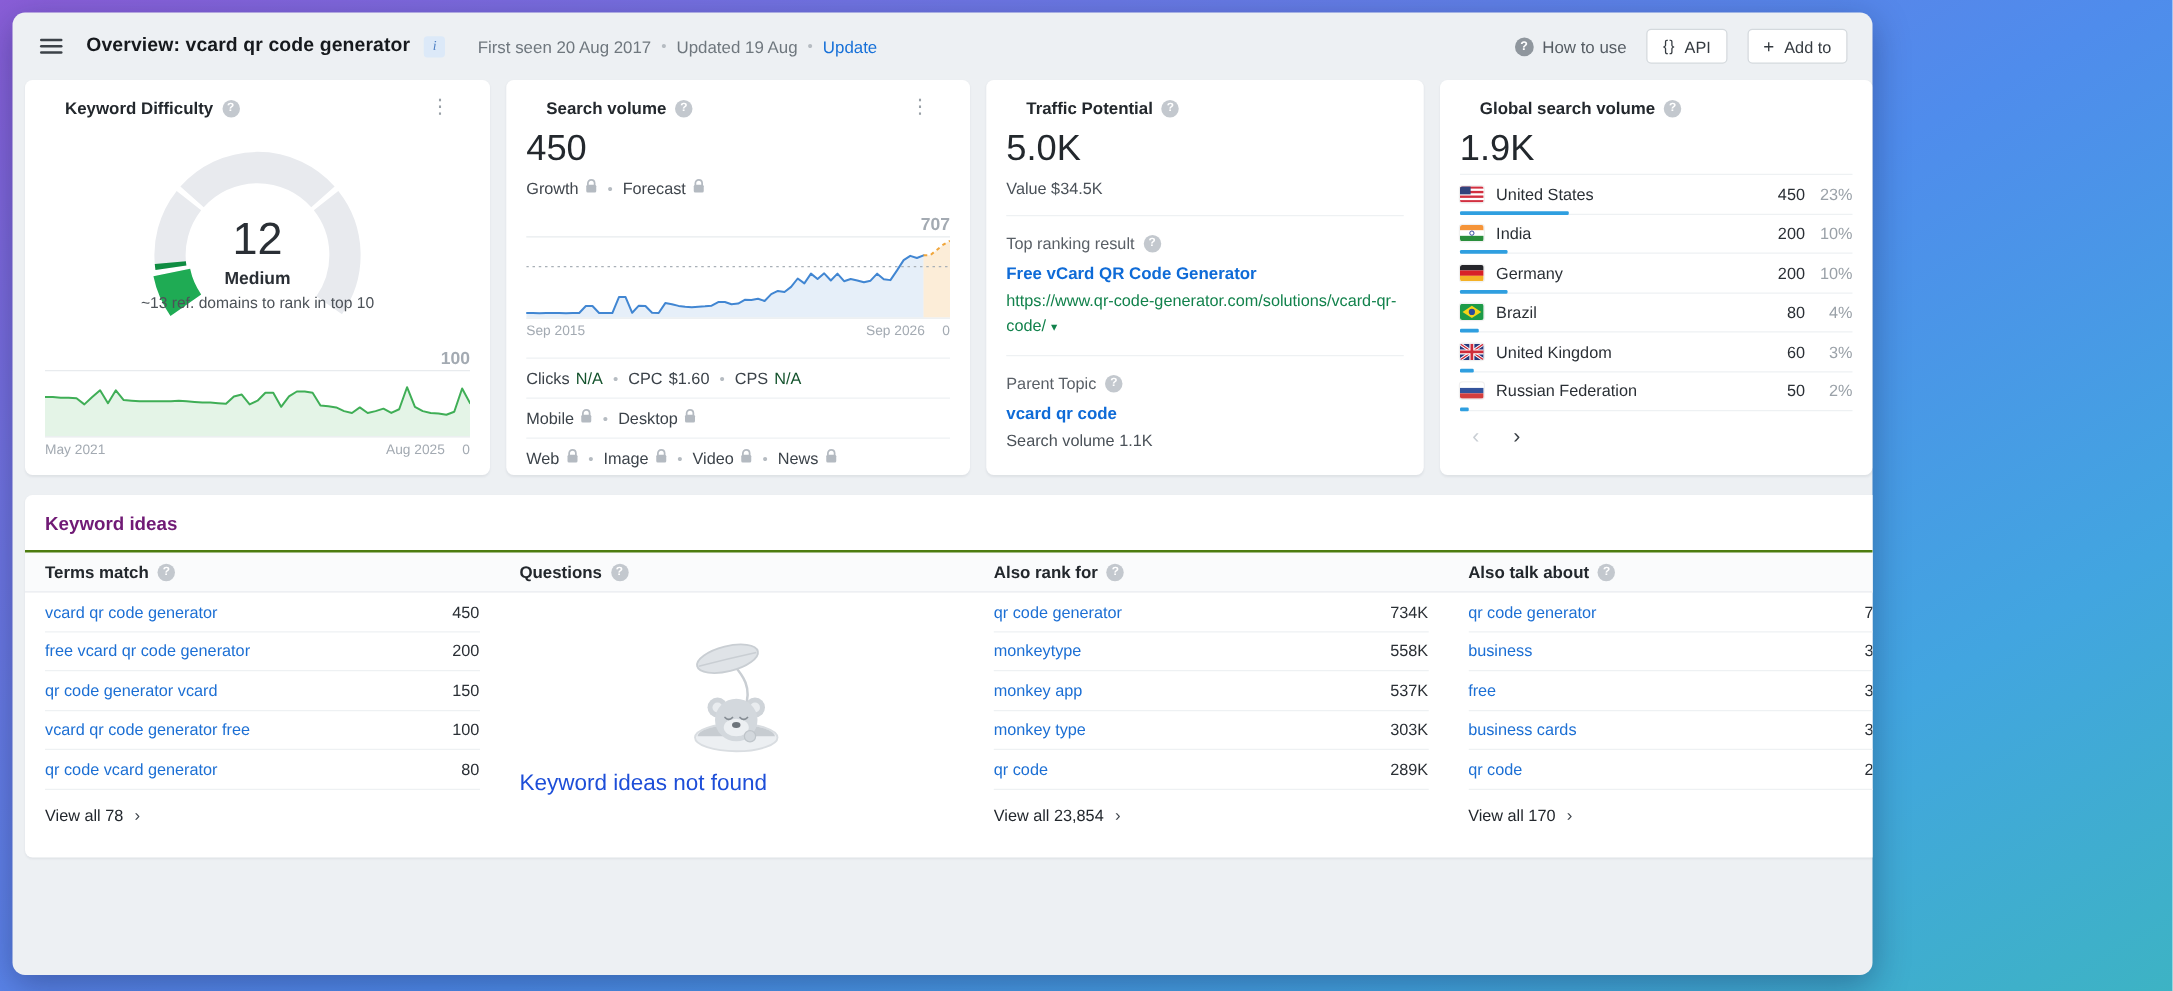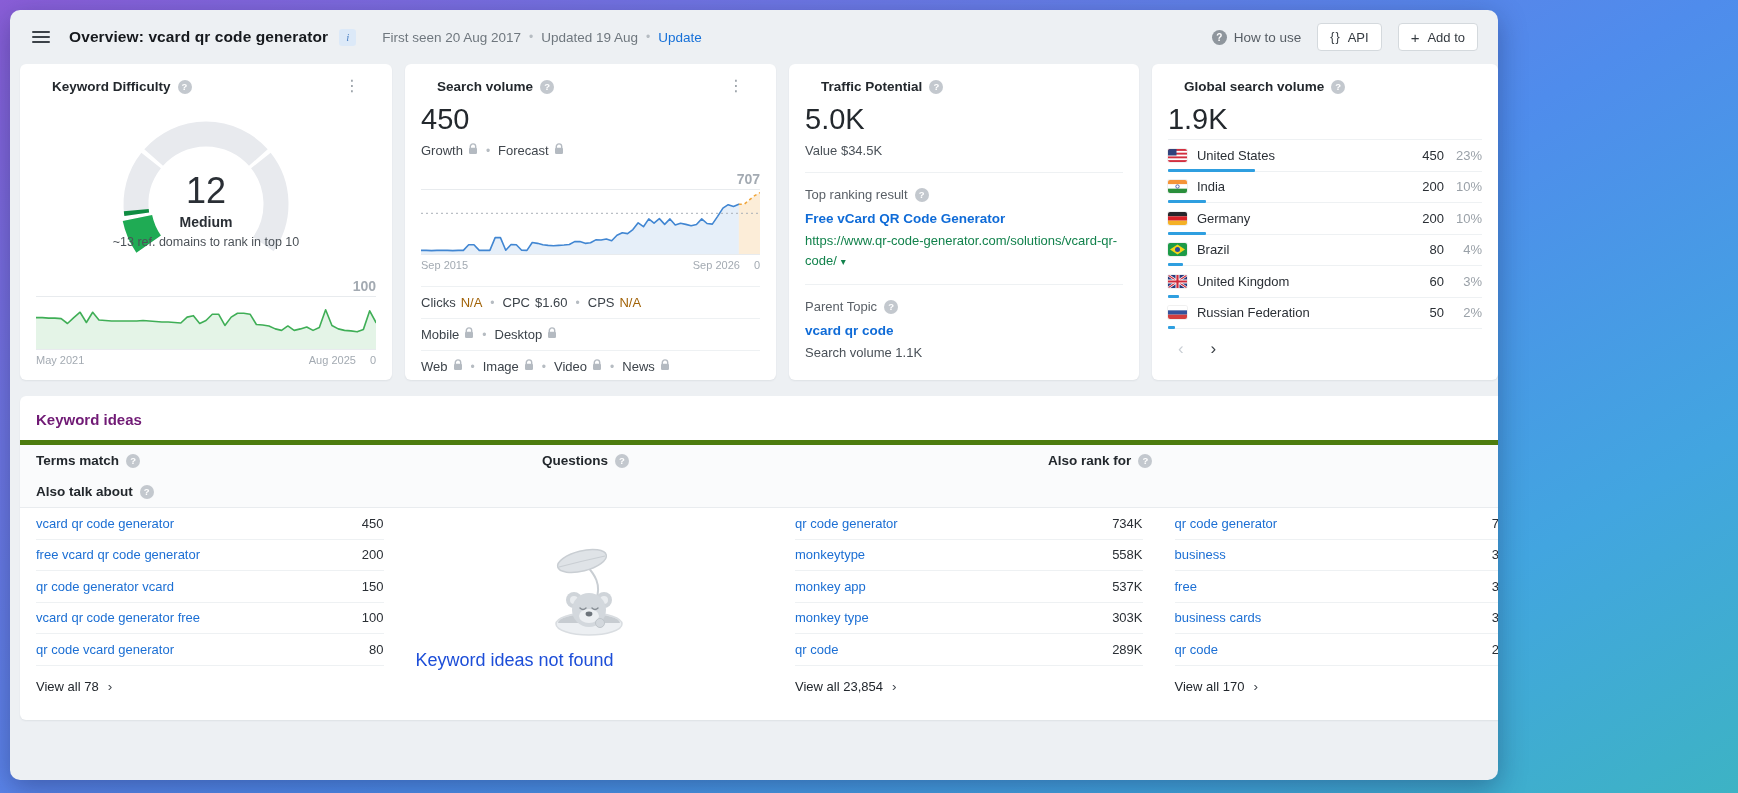--- a/index.html
+++ b/index.html
@@ -51,21 +51,21 @@
   .pf-zero { margin-left:14px; }
 
   
   .toggles { display:flex; align-items:center; gap:8px; padding:7px 16px 0; font-size:13px; color:#40464d; }
   .dot { color:#b6bcc2; font-size:12px; }
   .lock { display:inline-flex; vertical-align:-1px; }
   .sv-chart { margin:13px 16px 0; }
   .mrow { margin:0 16px; padding:8px 0; border-top:1px solid #eef1f3; display:flex; align-items:center; gap:8px; font-size:13px; color:#3c434a; }
   .mrow:first-of-type { margin-top:9px; }
   .m-pair { display:flex; gap:5px; cursor:pointer; }
-  .m-muted { color:#a16207; }
+  .m-muted { color:#14532d; }
 
   
   .tp-sub { font-size:13px; color:#4a5158; padding:7px 16px 0; }
   .divider { border-top:1px solid #eef1f3; margin:14px 16px 0; }
   .tp-label { padding:14px 16px 0; font-size:13px; color:#595f66; display:flex; gap:7px; align-items:center; }
   .tp-link { padding:9px 16px 0; font-size:13.5px; font-weight:700; color:#0f6bd7; cursor:pointer; }
   .tp-url { padding:5px 16px 0; font-size:13px; color:#12824c; line-height:1.5; word-break:break-all; width:345px; cursor:pointer; }
   .caret { color:#12824c; font-size:10px; margin-left:4px; }
 
   
@@ -76,21 +76,21 @@
   .cname { flex:1; }
   .cpct { width:38px; text-align:right; color:#9aa1a8; }
   .cbar { position:absolute; left:0; bottom:-1px; height:3px; background:#2f9fe0; border-radius:1px; z-index:1; }
   .pager { display:flex; gap:27px; padding:11px 0 0 26px; font-size:17px; line-height:1; }
   .pg-prev { color:#c9ced4; }
   .pg-next { color:#3a4046; cursor:pointer; }
 
   
   .ideas { background:#fff; border-radius:6px; box-shadow:0 1px 2px rgba(30,40,50,.07); margin:16px 0 0 10px; width:1518px; padding-bottom:26px; }
   .ideas-title { padding:15px 16px 12px; font-size:15px; font-weight:700; color:#701a75; }
-  .ideas-head { display:grid; grid-template-columns:repeat(3,1fr); background:#fafbfc; border-top:5px solid #4d7c0f; border-bottom:1px solid #e9ecef; }
+  .ideas-head { display:grid; grid-template-columns:repeat(4,1fr); background:#fafbfc; border-top:2px solid #4d7c0f; border-bottom:1px solid #e9ecef; }
   .ih-cell { padding:8px 16px; font-size:13.5px; font-weight:700; color:#23282d; display:flex; gap:7px; align-items:center; }
   .ideas-body { display:grid; grid-template-columns:repeat(4,1fr); }
   .icol { padding:0 16px; }
   .krow { height:31.5px; display:flex; justify-content:space-between; align-items:center; border-bottom:1px solid #eef1f3; font-size:13px; }
   .kw-link { color:#1c6fd4; cursor:pointer; text-decoration:none; }
   .kw-val { color:#2a2f35; }
   .view-all { margin-top:13px; font-size:13px; color:#22272d; display:flex; align-items:center; gap:9px; cursor:pointer; }
   .va-chev { color:#40464d; font-size:13.5px; }
   .q-empty { text-align:left; padding-top:36px; color:#1d4ed8; font-size:18px; }
   .q-empty svg { display:block; margin:0 auto 10px; }

